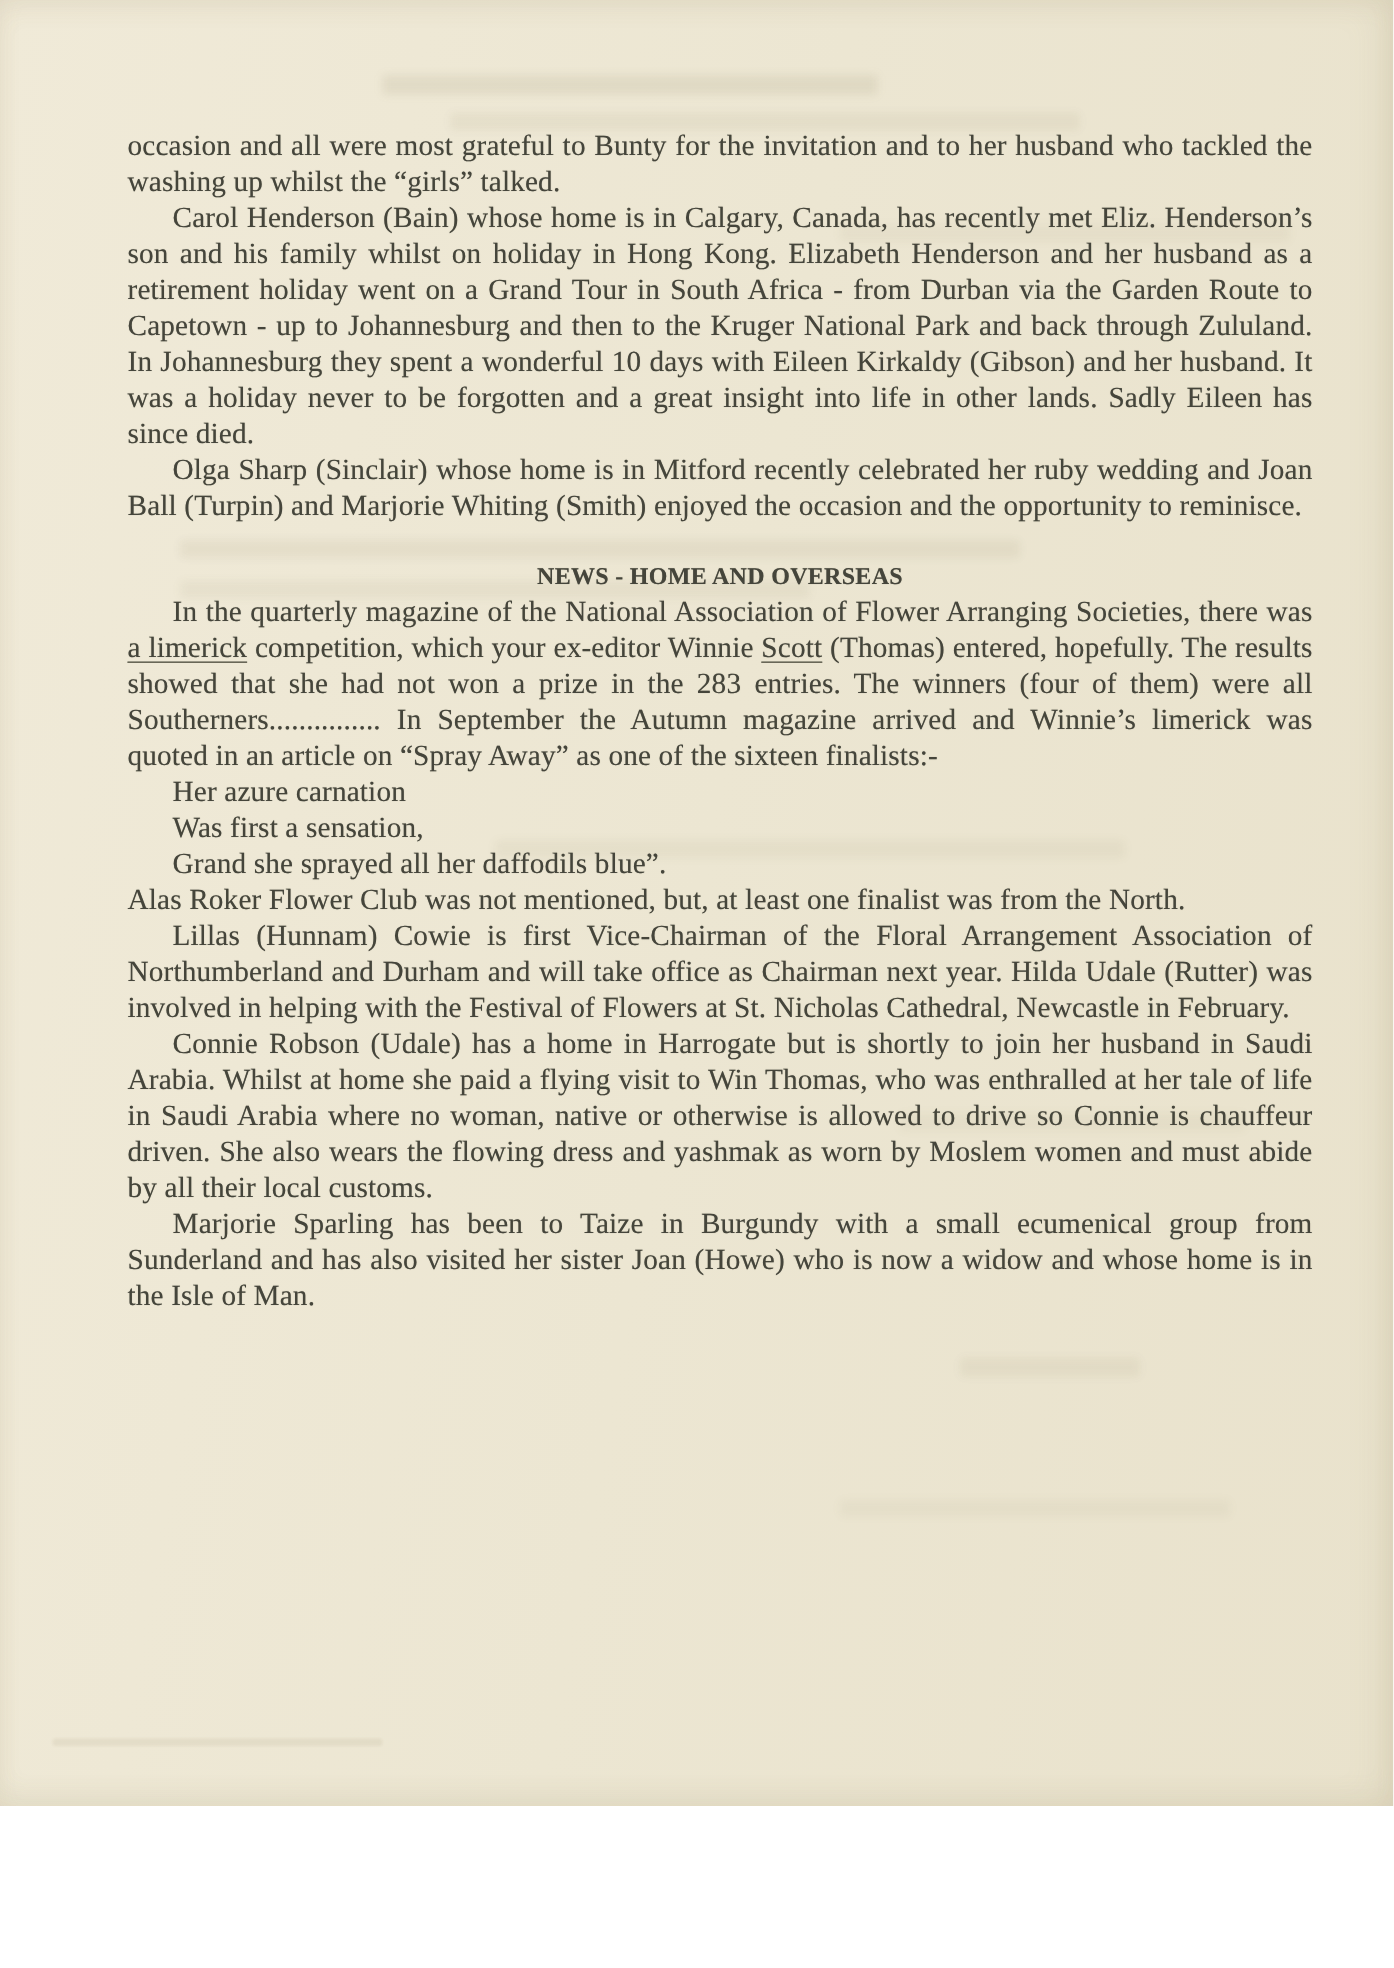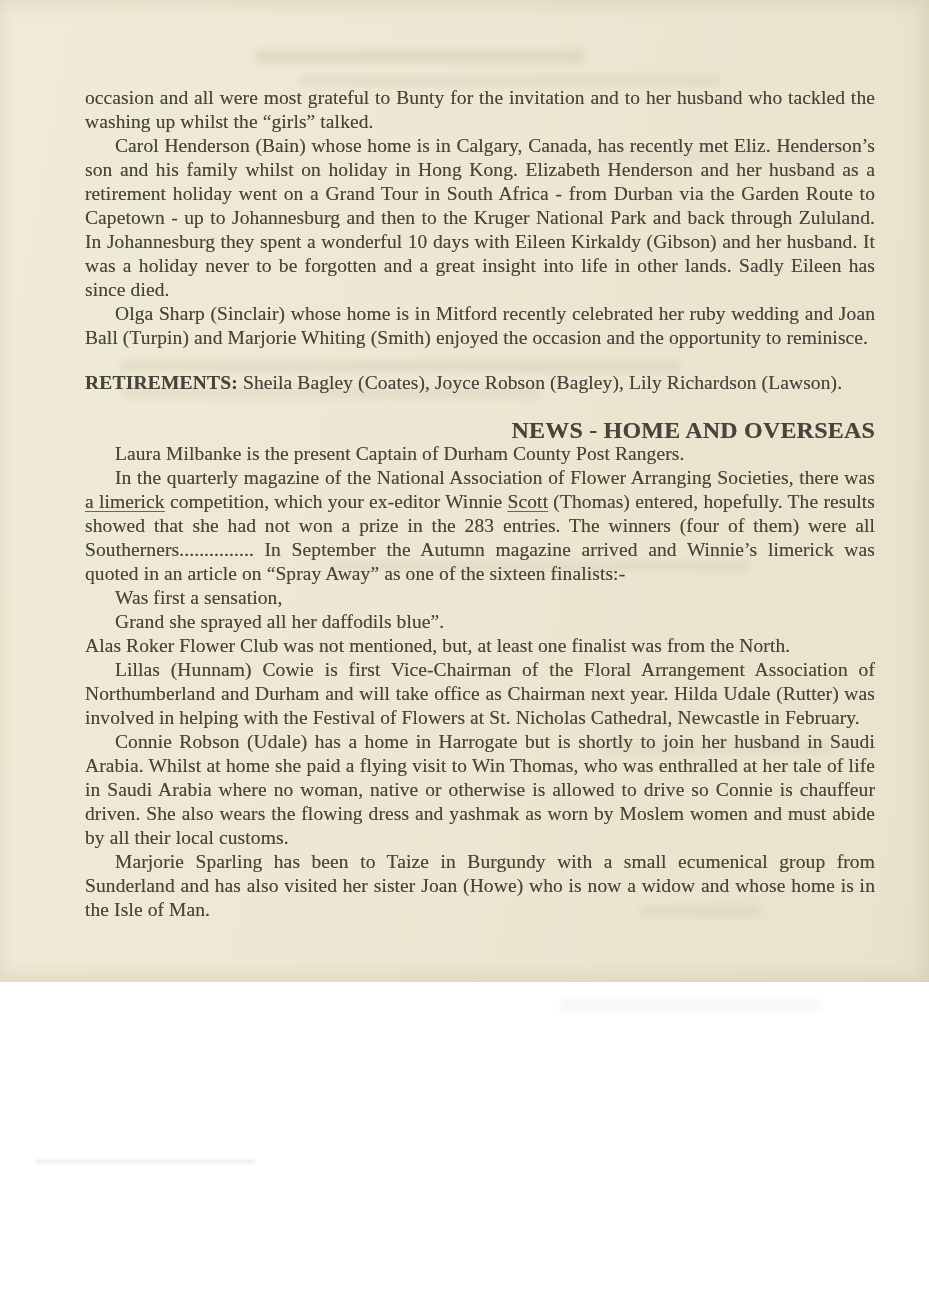--- a/index.html
+++ b/index.html
@@ -12,21 +12,21 @@
     width: 929px;
     height: 1312px;
     background: #ffffff;
     overflow: hidden;
     font-family: "Liberation Serif", "DejaVu Serif", serif;
   }
   .paper {
     position: absolute;
     left: 0; top: 0;
     width: 929px;
-    height: 982px;
+    height: 1204px;
     background: linear-gradient(100deg, #f0ead8 0%, #ece6d2 50%, #e9e2cc 100%);
     box-shadow: inset -10px 0 22px rgba(150,135,95,0.10),
                 inset 0 -8px 16px rgba(150,135,95,0.07),
                 inset 0 6px 14px rgba(150,135,95,0.05);
   }
   .content {
     position: absolute;
     left: 85px;
     top: 86px;
     width: 790px;
@@ -36,24 +36,24 @@
     text-align: justify;
     letter-spacing: 0.1px;
     text-shadow: 0 0 0.5px rgba(80,80,65,0.55);
   }
   .para { margin: 0; }
   .para.indent { text-indent: 30px; }
   .lead-label { font-weight: bold; letter-spacing: 0.2px; }
   .gap-retirements { margin-top: 21px; }
   .heading {
     margin: 23px 0 0 0;
-    font-size: 24px;
+    font-size: 16px;
     font-weight: bold;
     letter-spacing: 0.2px;
-    text-align: right;
+    text-align: center;
   }
   .poem { text-align: left; }
   .poem-line { padding-left: 30px; }
   .u {
     text-decoration: underline;
     text-decoration-thickness: 1px;
     text-underline-offset: 3px;
     text-decoration-color: rgba(90,88,72,0.75);
   }
   
@@ -93,32 +93,29 @@
     <div class="ghost g10"></div>
 
     <div class="content">
 
       <p class="para">occasion and all were most grateful to Bunty for the invitation and to her husband who tackled the washing up whilst the “girls” talked.</p>
 
       <p class="para indent">Carol Henderson (Bain) whose home is in Calgary, Canada, has recently met Eliz. Henderson’s son and his family whilst on holiday in Hong Kong.  Elizabeth Henderson and her husband as a retirement holiday went on a Grand Tour in South Africa - from Durban via the Garden Route to Capetown - up to Johannesburg and then to the Kruger National Park and back through Zululand.  In Johannesburg they spent a wonderful 10 days with Eileen Kirkaldy (Gibson) and her husband.  It was a holiday never to be forgotten and a great insight into life in other lands.  Sadly Eileen has since died.</p>
 
       <p class="para indent">Olga Sharp (Sinclair) whose home is in Mitford recently celebrated her ruby wedding and Joan Ball (Turpin) and Marjorie Whiting (Smith) enjoyed the occasion and the opportunity to reminisce.</p>
 
-      <p class="para gap-retirements">
-        <span class="lead-label">RETIREMENTS:</span><span> Sheila Bagley (Coates), Joyce Robson (Bagley), Lily Richardson (Lawson).</span>
-      </p>
 
       <h2 class="heading">NEWS - HOME AND OVERSEAS</h2>
 
 
-      <p class="para indent">Laura Milbanke is the present Captain of Durham County Post Rangers.</p>
 
       <p class="para indent"><span>In the quarterly magazine of the National Association of Flower Arranging Societies, there was </span><span class="u">a limerick</span><span> competition, which your ex-editor Winnie </span><span class="u">Scott</span><span> (Thomas) entered, hopefully.  The results showed that she had not won a prize in the 283 entries.  The winners (four of them) were all Southerners...............  In September the Autumn magazine arrived and Winnie’s limerick was quoted in an article on “Spray Away” as one of the sixteen finalists:-</span></p>
 
       <div class="poem">
+        <div class="poem-line">Her azure carnation</div>
         <div class="poem-line">Was first a sensation,</div>
         <div class="poem-line">Grand she sprayed all her daffodils blue”.</div>
       </div>
 
       <p class="para">Alas Roker Flower Club was not mentioned, but, at least one finalist was from the North.</p>
 
       <p class="para indent">Lillas (Hunnam) Cowie is first Vice-Chairman of the Floral Arrangement Association of Northumberland and Durham and will take office as Chairman next year.  Hilda Udale (Rutter) was involved in helping with the Festival of Flowers at St. Nicholas Cathedral, Newcastle in February.</p>
 
       <p class="para indent">Connie Robson (Udale) has a home in Harrogate but is shortly to join her husband in Saudi Arabia.  Whilst at home she paid a flying visit to Win Thomas, who was enthralled at her tale of life in Saudi Arabia where no woman, native or otherwise is allowed to drive so Connie is chauffeur driven.  She also wears the flowing dress and yashmak as worn by Moslem women and must abide by all their local customs.</p>
 

